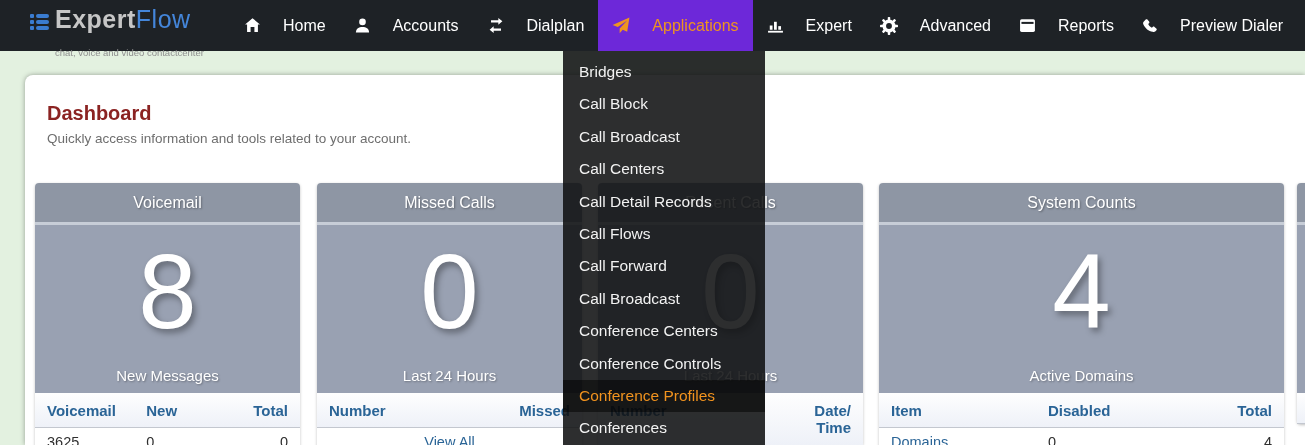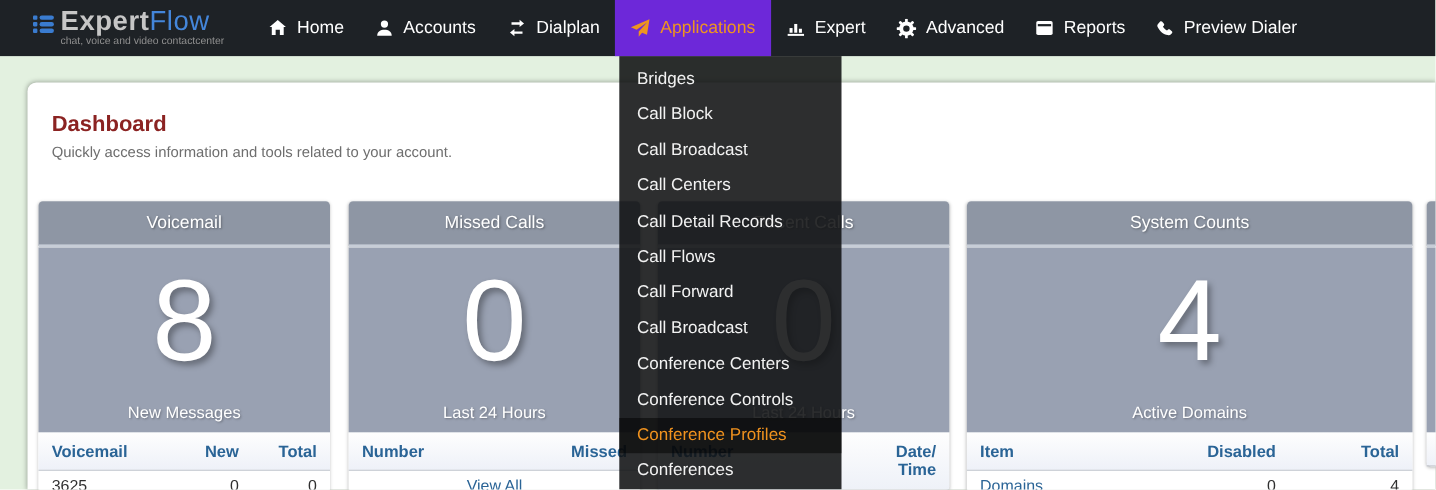--- a/index.html
+++ b/index.html
@@ -10,23 +10,23 @@
   
   .navbar{position:absolute;left:0;top:0;width:1305px;height:51px;background:#1e2226;z-index:30}
   .logo{position:absolute;left:30px;top:6px;display:flex;align-items:flex-start;gap:6px;cursor:pointer}
   .logo-icon{margin-top:6px}
   .lrow{display:flex;gap:2px;margin:2px 0}
   .ldot{width:4px;height:4px;background:#3a7cd0;border-radius:1px}
   .lbar{width:13px;height:4px;background:#3a7cd0;border-radius:2px}
   .logo-text{font-size:25px;line-height:26px;letter-spacing:.5px;white-space:nowrap}
   .lt1{color:#c6c6c6;font-weight:bold}
   .lt2{color:#4486da;font-weight:300}
-  .tagline{font-size:9.5px;color:#8f8f8f;margin-top:0;text-align:left;white-space:nowrap}
+  .tagline{font-size:9.5px;color:#8f8f8f;margin-top:15px;text-align:left;white-space:nowrap}
   .nav-list{position:absolute;left:230px;top:0;height:51px;display:flex}
-  .nav-item{display:flex;align-items:center;gap:9px;padding:0 14px;height:51px;
+  .nav-item{display:flex;align-items:center;gap:22px;padding:0 14px;height:51px;
     color:#fff;font-size:16px;cursor:pointer;white-space:nowrap}
   .nav-item .nicon{display:flex;align-items:center}
   .nav-item.active{background:#6d28d9;color:#ee9420}
   
   .dropdown{position:absolute;left:563px;top:51px;width:202px;height:394px;
     background:rgba(16,17,18,.88);z-index:20;padding-top:5px;box-sizing:border-box}
   .dd-item{height:32.4px;line-height:32.4px;padding-left:16px;color:#f2f2f2;
     font-size:15.5px;cursor:pointer;white-space:nowrap}
   .dd-item.highlight{color:#f0921e;background:rgba(0,0,0,.5)}
   
@@ -42,21 +42,21 @@
   .card-body{height:168px;background:#99a1b2;position:relative}
   .big-num{position:absolute;top:40%;left:0;right:0;transform:translateY(-50%);text-align:center;
     font-size:105px;color:#fff;text-shadow:3px 4px 6px rgba(0,0,0,.35)}
   .caption{position:absolute;bottom:9px;left:0;right:0;text-align:center;color:#fff;font-size:15px;
     text-shadow:1px 1px 2px rgba(0,0,0,.3)}
   .card-table{background:#fff}
   .thead{display:flex;padding:9px 12px 8px;background:linear-gradient(#fefefe,#eef1f8);
     border-bottom:1px solid #c3c7cf;color:#2a6496;font-weight:bold;font-size:15px;line-height:1.15}
   .trow{display:flex;padding:6px 12px;font-size:14.5px;color:#2f2f2f}
   .c1{flex:1.4;text-align:left}
-  .c2{flex:1;text-align:right}
+  .c2{flex:1;text-align:left}
   .c3{flex:1;text-align:right}
   .h1{flex:1;text-align:left}
   .h2{flex:1;text-align:right}
   .dtcol{flex:none;width:62px;margin-left:auto;text-align:right}
   .center-link{flex:1;text-align:center}
   .link{color:#2a6496;cursor:pointer}
   .shell-thead{height:30px;background:linear-gradient(#fefefe,#eef1f8);border-bottom:1px solid #c3c7cf}
 </style>
 </head>
 <body>

